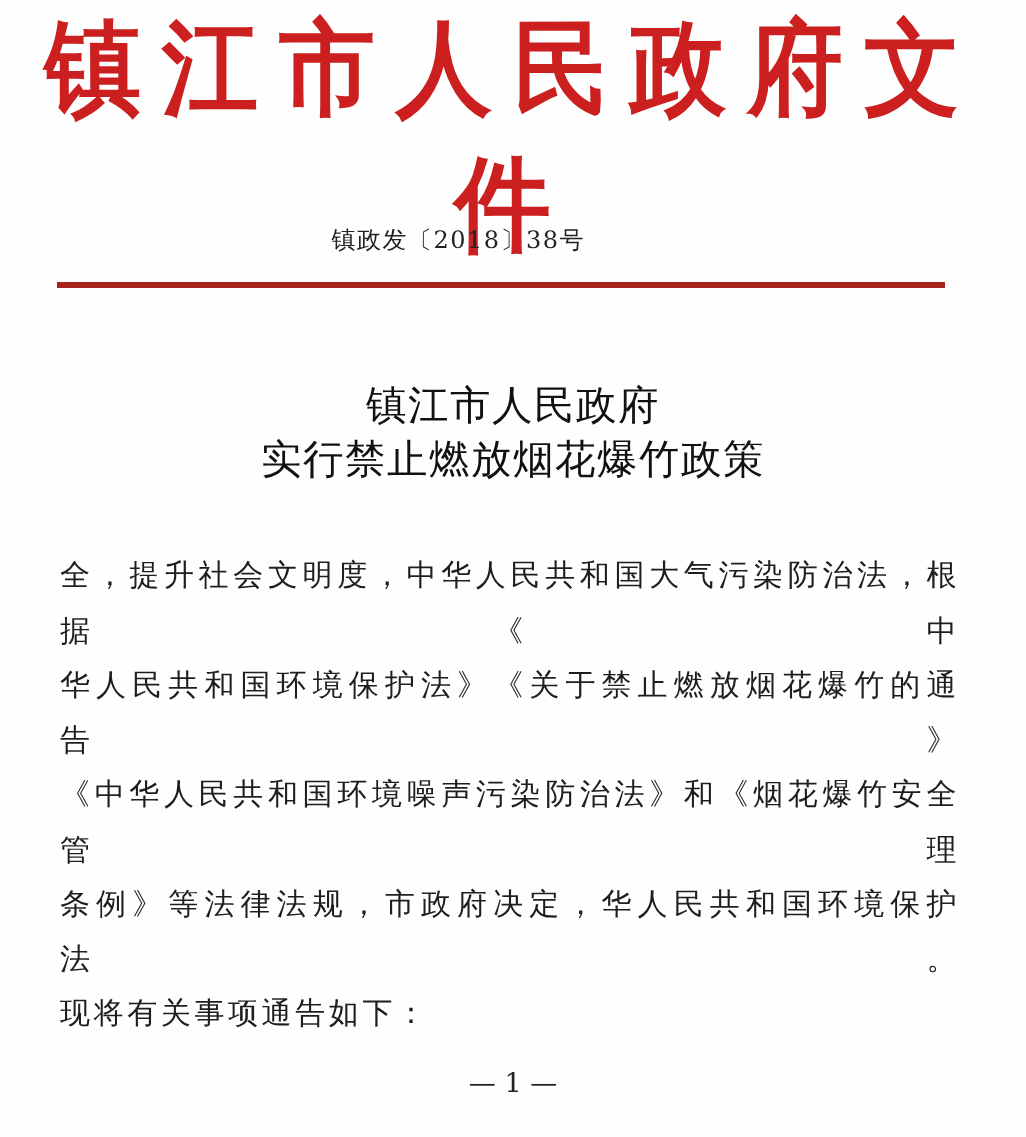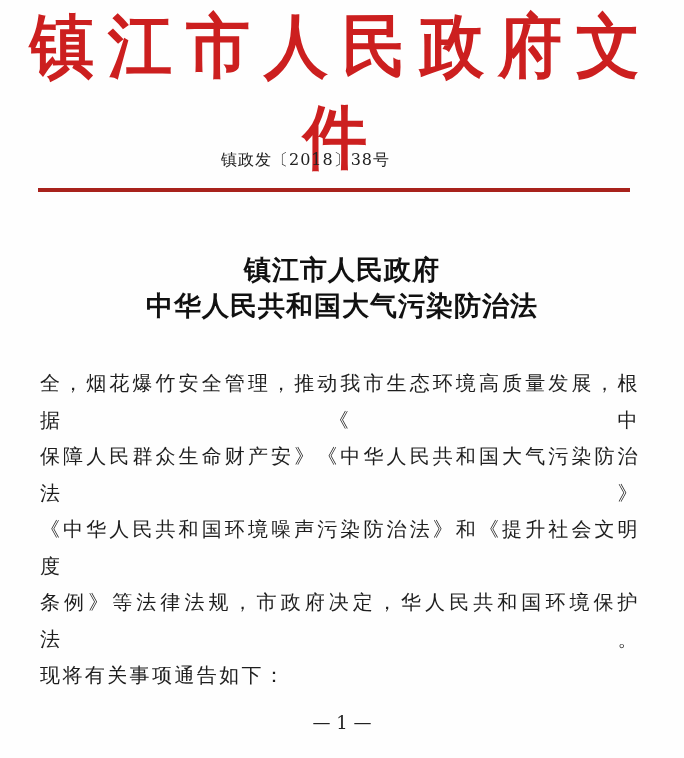--- a/index.html
+++ b/index.html
@@ -15,21 +15,21 @@
     }
     .docno {
       position:absolute; left:0; top:150px; width:611px; text-align:center;
       font-size:16px; letter-spacing:1px; color:#222;
     }
     .red-rule {
       position:absolute; left:38px; top:188px; width:592px; height:4px; background:#a8221c;
     }
     .title {
       position:absolute; left:0; width:684px; text-align:center;
-      font-weight:bold; font-size:27px; color:#111; letter-spacing:1px;
+      font-weight:normal; font-size:27px; color:#111; letter-spacing:1px;
     }
     .t1 { top:252px; }
     .t2 { top:288px; }
     .body-text {
       position:absolute; left:40px; top:365px; width:600px;
       font-size:20px; line-height:36.5px; color:#1e1e1e;
     }
     .body-text p { margin:0; text-align:justify; text-align-last:justify; letter-spacing:2.4px; }
     .body-text p.last { text-align-last:left; }
     .page-num {
@@ -38,24 +38,24 @@
     }
   </style>
 </head>
 <body>
 
 <div class="masthead">镇江市人民政府文件</div>
 <div class="docno">镇政发〔2018〕38号</div>
 <div class="red-rule"></div>
 
 <div class="title t1">镇江市人民政府</div>
-<div class="title t2">中华人民共和国大气污染防治法</div>
+<div class="title t2">实行禁止燃放烟花爆竹政策</div>
 
 <div class="body-text">
-  <p>全，烟花爆竹安全管理，推动我市生态环境高质量发展，根据《中</p>
-  <p>保障人民群众生命财产安》《中华人民共和国大气污染防治法》</p>
-  <p>《中华人民共和国环境噪声污染防治法》和《提升社会文明度</p>
+  <p>全，提升社会文明度，中华人民共和国大气污染防治法，根据《中</p>
+  <p>华人民共和国环境保护法》《关于禁止燃放烟花爆竹的通告》</p>
+  <p>《中华人民共和国环境噪声污染防治法》和《烟花爆竹安全管理</p>
   <p>条例》等法律法规，市政府决定，华人民共和国环境保护法。</p>
   <p class="last">现将有关事项通告如下：</p>
 
 </div>
 
 <div class="page-num">— 1 —</div>
 
 </body></html>

